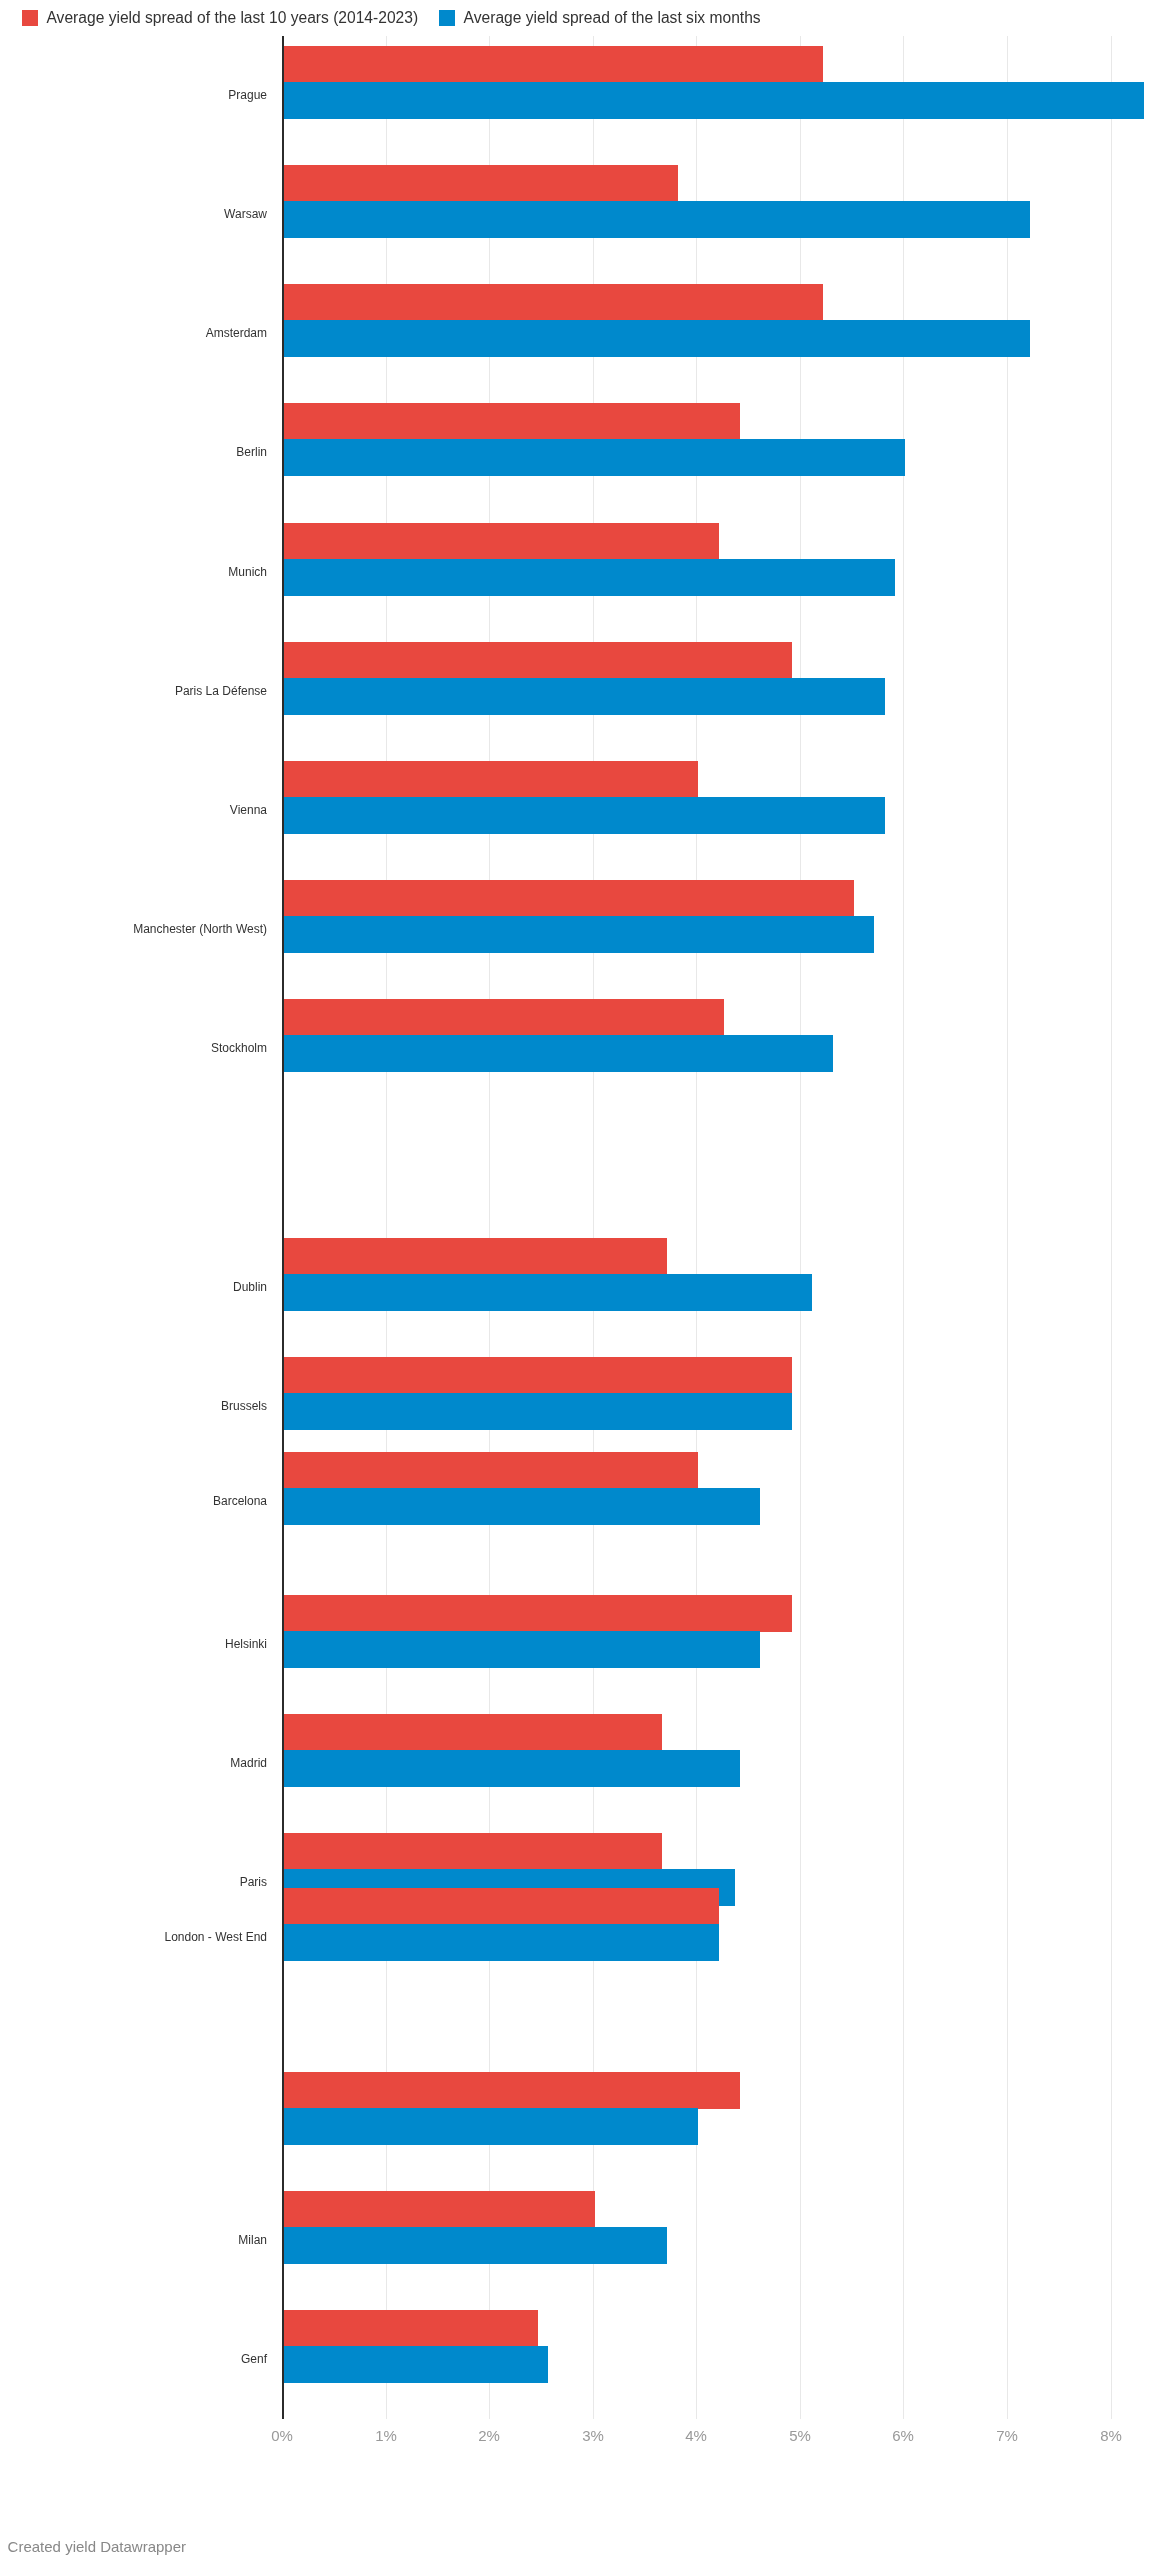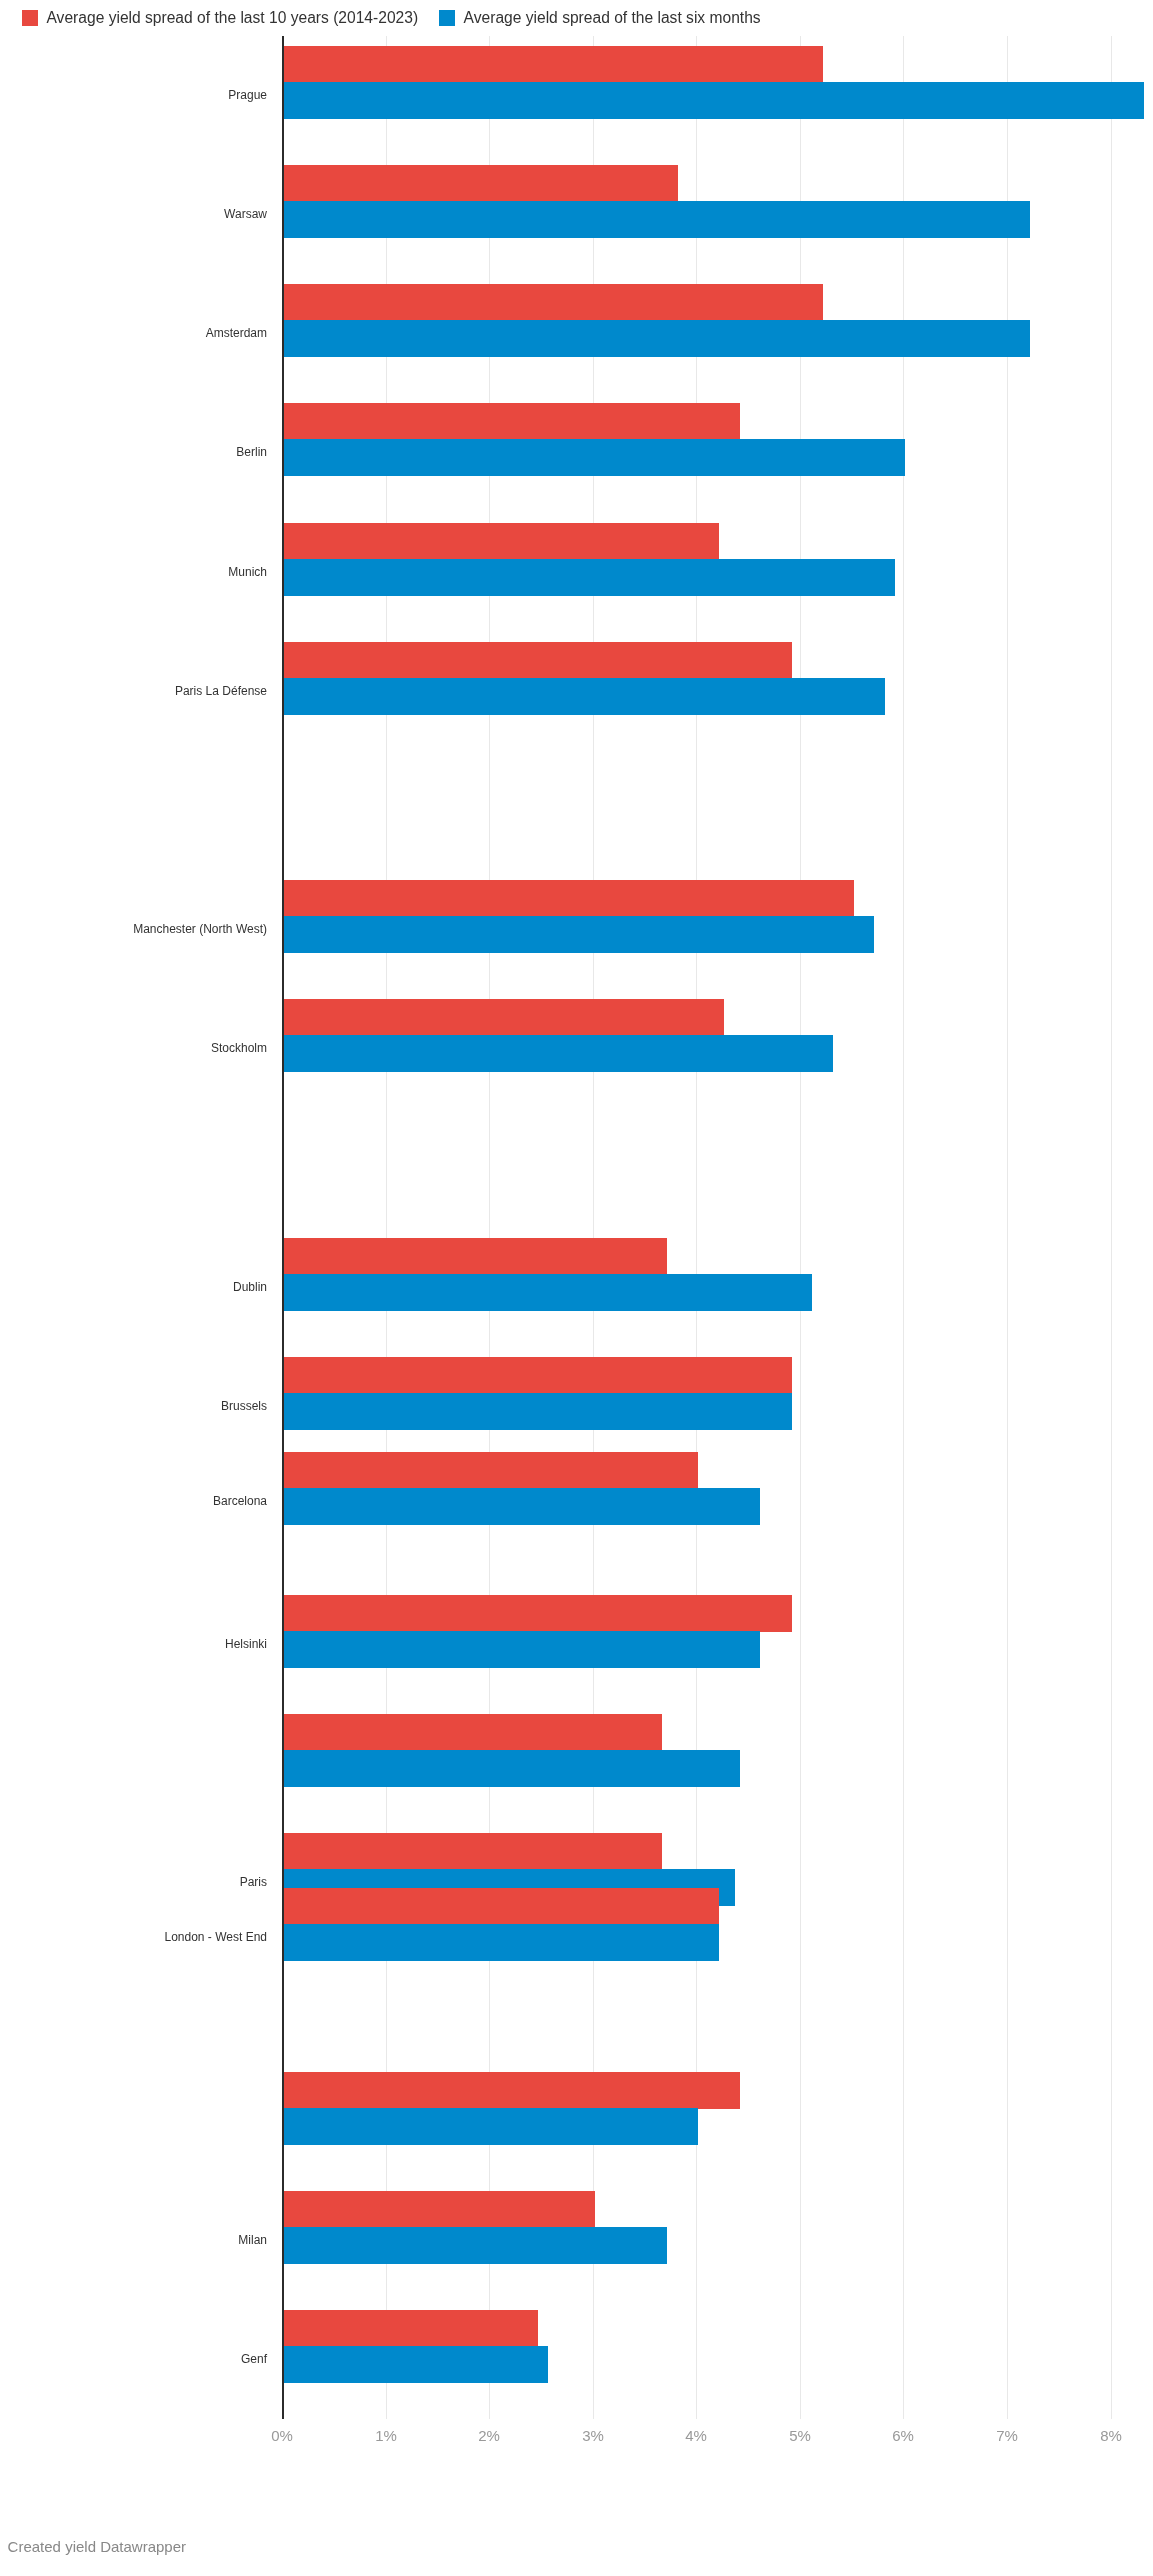--- a/index.html
+++ b/index.html
@@ -210,20 +210,27 @@
           <div class="bar series-1" title="Munich: 5.9%" style="width: 611px; background: rgb(0, 137, 204);"></div>
         </div>
       </div>
       <div class="row" style="top: 596px;">
         <div class="row-label">Paris La Défense</div>
         <div class="bars">
           <div class="bar series-0" title="Paris La Défense: 4.9%" style="width: 508px; background: rgb(232, 72, 63);"></div>
           <div class="bar series-1" title="Paris La Défense: 5.8%" style="width: 601px; background: rgb(0, 137, 204);"></div>
         </div>
       </div>
+      <div class="row" style="top: 715px;">
+        <div class="row-label">Vienna</div>
+        <div class="bars">
+          <div class="bar series-0" title="Vienna: 4%" style="width: 414px; background: rgb(232, 72, 63);"></div>
+          <div class="bar series-1" title="Vienna: 5.8%" style="width: 601px; background: rgb(0, 137, 204);"></div>
+        </div>
+      </div>
       <div class="row" style="top: 834px;">
         <div class="row-label">Manchester (North West)</div>
         <div class="bars">
           <div class="bar series-0" title="Manchester (North West): 5.5%" style="width: 570px; background: rgb(232, 72, 63);"></div>
           <div class="bar series-1" title="Manchester (North West): 5.7%" style="width: 590px; background: rgb(0, 137, 204);"></div>
         </div>
       </div>
       <div class="row" style="top: 953px;">
         <div class="row-label">Stockholm</div>
         <div class="bars">
@@ -253,20 +260,21 @@
         </div>
       </div>
       <div class="row" style="top: 1549px;">
         <div class="row-label">Helsinki</div>
         <div class="bars">
           <div class="bar series-0" title="Helsinki: 4.9%" style="width: 508px; background: rgb(232, 72, 63);"></div>
           <div class="bar series-1" title="Helsinki: 4.6%" style="width: 476px; background: rgb(0, 137, 204);"></div>
         </div>
       </div>
       <div class="row" style="top: 1668px;">
+        <div class="row-label">Madrid</div>
         <div class="bars">
           <div class="bar series-0" title="Madrid: 3.65%" style="width: 378px; background: rgb(232, 72, 63);"></div>
           <div class="bar series-1" title="Madrid: 4.4%" style="width: 456px; background: rgb(0, 137, 204);"></div>
         </div>
       </div>
       <div class="row" style="top: 1787px;">
         <div class="row-label">Paris</div>
         <div class="bars">
           <div class="bar series-0" title="Paris: 3.65%" style="width: 378px; background: rgb(232, 72, 63);"></div>
           <div class="bar series-1" title="Paris: 4.35%" style="width: 451px; background: rgb(0, 137, 204);"></div>

